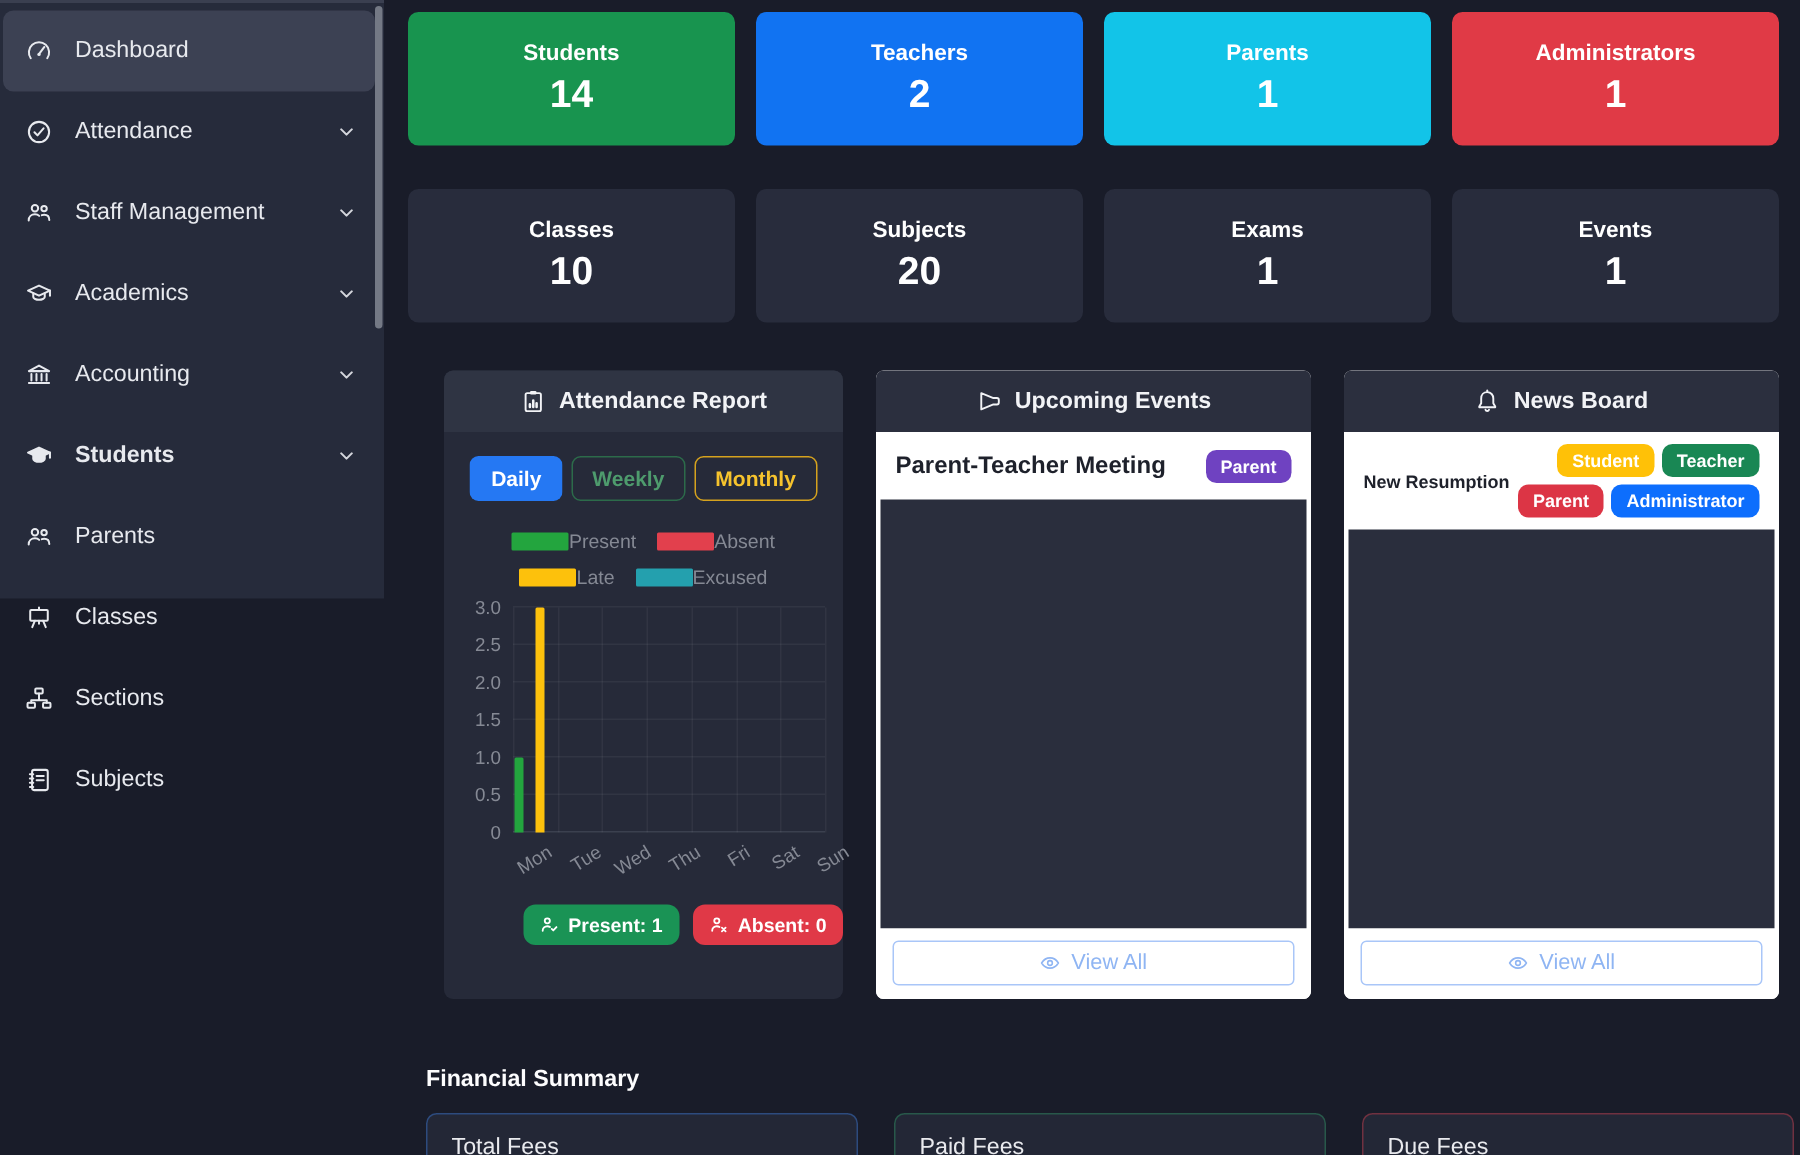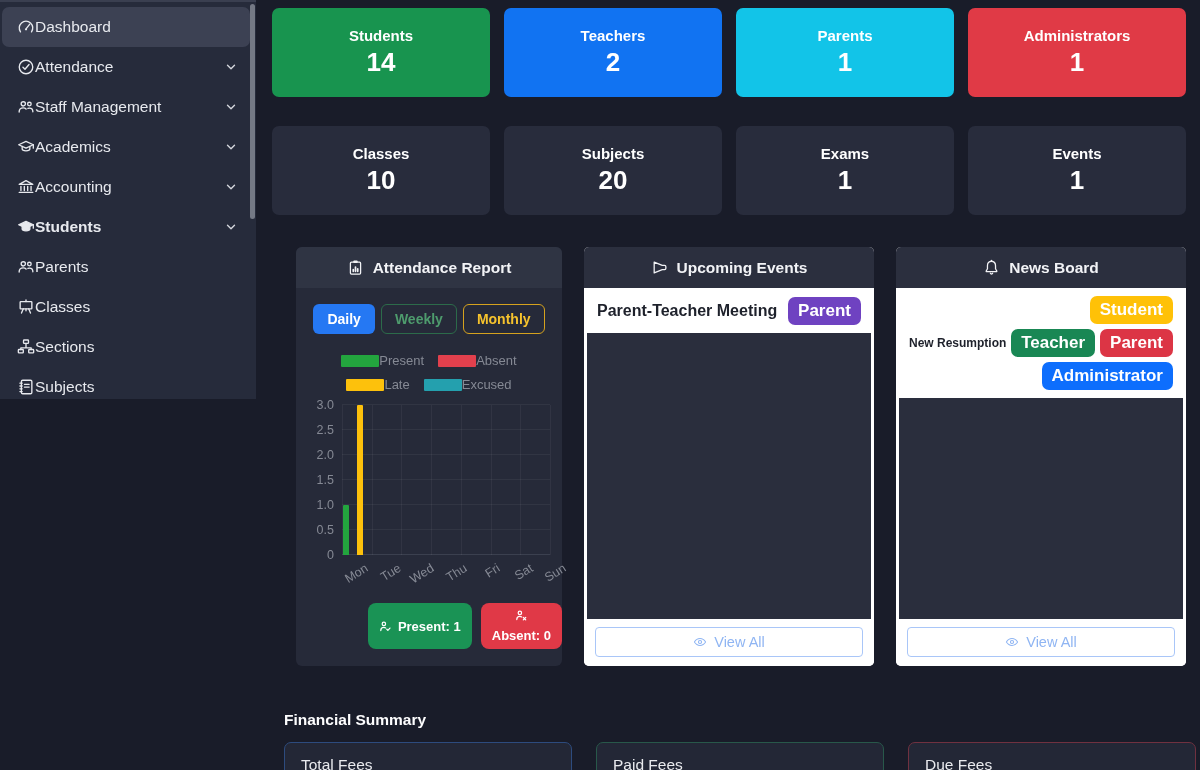--- a/index.html
+++ b/index.html
@@ -18,22 +18,22 @@
     position:absolute; left:0; top:0; width:256px; height:399px;
     background:#262b3b;
     border-top:2px solid #3a3f50;
   }
   .sb-thumb {
     position:absolute; right:1px; top:2px; width:5px; height:215px;
     background:#747985; border-radius:3px;
   }
   .nav { padding-top:5px; }
   .nav-item {
-    display:flex; align-items:center; height:40px;
-    padding:0 18px 0 17px; gap:0;
+    display:flex; align-items:center; height:54px;
+    padding:0 18px 0 17px; gap:15px;
     color:#e7e9ee; font-size:15.5px; cursor:pointer;
   }
   .nav-item.active {
     background:#3c4153; border-radius:7px; margin:0 6px 0 2px; padding-left:15px;
   }
   .nav-item.bold { font-weight:bold; }
   .nav-ico svg { width:18px; height:18px; }
   .chev { margin-left:auto; opacity:.9; }
   .chev svg { width:14px; height:14px; }
 
@@ -104,21 +104,21 @@
   }
   .panel-white .card-header { background:#2b2f3e; }
   .list-row {
     background:#fff; display:flex; align-items:center; justify-content:space-between;
     padding:8px 13px; cursor:pointer;
   }
   .list-row.slim { height:45px; padding:0 13px; }
   .row-title { font-size:16px; font-weight:600; color:#1e212b; }
   .row-title.big { font-size:12px;text-align:right; }
   .role-badge {
-    font-size:17px; font-weight:bold; color:#fff; padding:4px 10px; border-radius:7px;
+    font-size:12px; font-weight:bold; color:#fff; padding:4px 10px; border-radius:7px;
     white-space:nowrap;
     text-align:right;
   }
   .news-badges { display:flex; flex-wrap:wrap; justify-content:flex-end; gap:5px; width:164px; }
   .panel-body { flex:1; background:#2a2e3d; margin:0 3px; }
   .panel-footer { background:#fff; padding:8px 11px 9px; }
   .view-all-btn {
     width:100%; display:flex; align-items:center; justify-content:center; gap:7px;
     background:#fff; border:1px solid #a9c6f8; color:#8fb5f3; border-radius:4px;
     font-family:inherit; font-size:14.5px; padding:6px 0; cursor:pointer;
@@ -430,21 +430,21 @@
             <div class="stat-pill" style="background: rgb(26, 147, 85);">
               <span>
                 <svg viewBox="0 0 16 16" fill="none" stroke="currentColor" stroke-width="1.2" stroke-linecap="round" stroke-linejoin="round">
                   <circle cx="6" cy="4.8" r="2.1" stroke-width="1.5"></circle>
                   <path d="M2.2 13c0-2.3 1.7-3.8 3.8-3.8.8 0 1.6.2 2.2.6" stroke-width="1.5"></path>
                   <path d="M9.6 11.4l1.3 1.3 2.6-2.8" stroke-width="1.5"></path>
                 </svg>
               </span>
               <span>Present: 1</span>
             </div>
-            <div class="stat-pill" style="background: rgb(224, 57, 71); flex-direction: column;">
+            <div class="stat-pill" style="background: rgb(224, 57, 71);">
               <span>
                 <svg viewBox="0 0 16 16" fill="none" stroke="currentColor" stroke-width="1.2" stroke-linecap="round" stroke-linejoin="round">
                   <circle cx="6" cy="4.8" r="2.1" stroke-width="1.5"></circle>
                   <path d="M2.2 13c0-2.3 1.7-3.8 3.8-3.8.8 0 1.6.2 2.2.6" stroke-width="1.5"></path>
                   <path d="M10.2 10.4l3 3M13.2 10.4l-3 3" stroke-width="1.5"></path>
                 </svg>
               </span>
               <span>Absent: 0</span>
             </div>
           </div>

